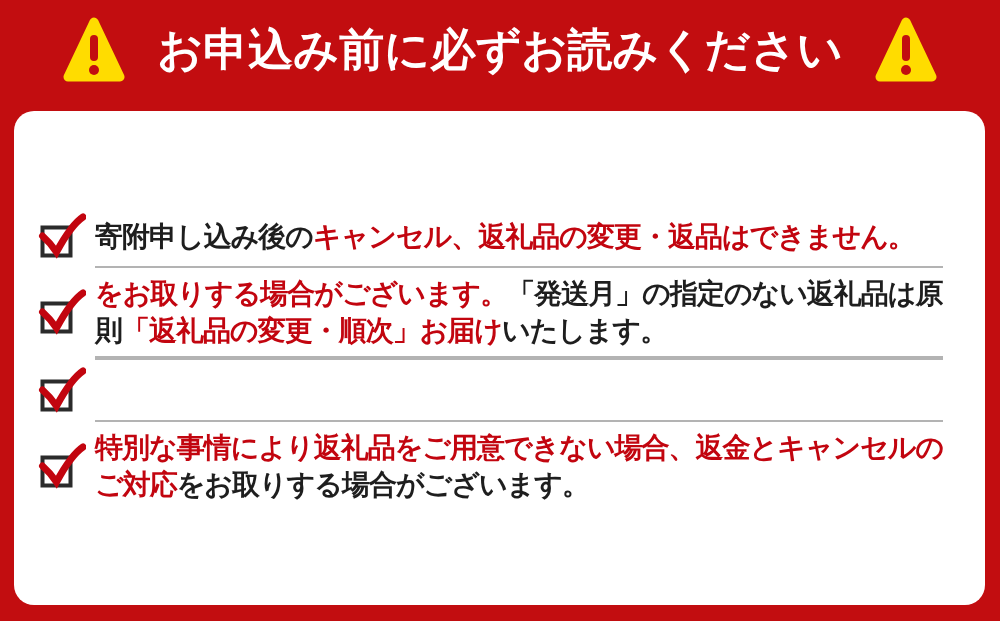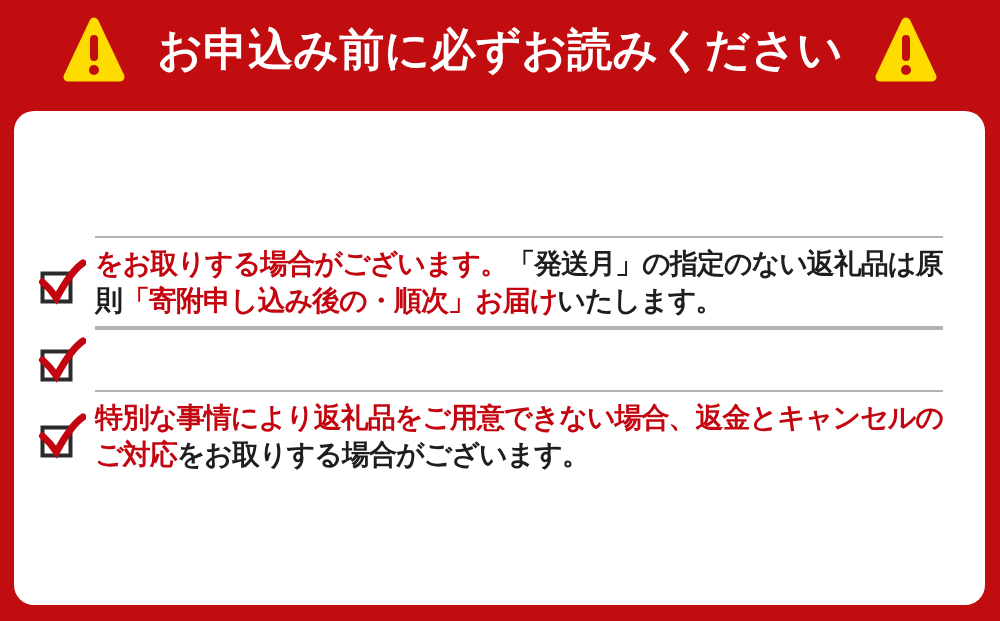--- a/index.html
+++ b/index.html
@@ -88,27 +88,34 @@
   </svg>
   <h1 class="page-title">お申込み前に必ずお読みください</h1>
   <svg class="warning-triangle" viewBox="0 0 62 70" aria-hidden="true">
     <path class="tri-body" d="M31 7 L57 62 L5 62 Z"></path>
     <rect class="tri-bang" x="27" y="20" width="8" height="26" rx="4"></rect>
     <circle class="tri-bang" cx="31" cy="55" r="5"></circle>
   </svg>
 </div>
 
 <div class="panel" id="notice-panel">
+  <div class="notice-item">
+    <svg class="checkbox-icon" viewBox="0 0 48 46" aria-hidden="true">
+      <rect class="cb-box" x="4.5" y="14.5" width="28" height="28"></rect>
+      <path class="cb-mark" d="M4.5 23 C 9 27, 14.5 33, 18.5 39 C 25 27, 36 10, 45 4"></path>
+    </svg>
+    <p class="notice-text"><span class="seg-black">寄附申し込み後の</span><span class="seg-red">キャンセル、返礼品の変更・返品はできません。</span></p>
+  </div>
 <div class="divider"></div>
   <div class="notice-item">
     <svg class="checkbox-icon" viewBox="0 0 48 46" aria-hidden="true">
       <rect class="cb-box" x="4.5" y="14.5" width="28" height="28"></rect>
       <path class="cb-mark" d="M4.5 23 C 9 27, 14.5 33, 18.5 39 C 25 27, 36 10, 45 4"></path>
     </svg>
-    <p class="notice-text"><span class="seg-red">をお取りする場合がございます。</span><span class="seg-black">「発送月」の指定のない返礼品は原則</span><span class="seg-red">「寄附申し込み後の・順次」お届け</span><span class="seg-black">いたします。</span></p>
+    <p class="notice-text"><span class="seg-red">をお取りする場合がございます。</span><span class="seg-black">「発送月」の指定のない返礼品は原則</span><span class="seg-red">「返礼品の変更・順次」お届け</span><span class="seg-black">いたします。</span></p>
   </div>
 <div class="divider"></div>
 <div class="divider"></div>
   <div class="notice-item">
     <svg class="checkbox-icon" viewBox="0 0 48 46" aria-hidden="true">
       <rect class="cb-box" x="4.5" y="14.5" width="28" height="28"></rect>
       <path class="cb-mark" d="M4.5 23 C 9 27, 14.5 33, 18.5 39 C 25 27, 36 10, 45 4"></path>
     </svg>
   </div>
 <div class="divider"></div>

